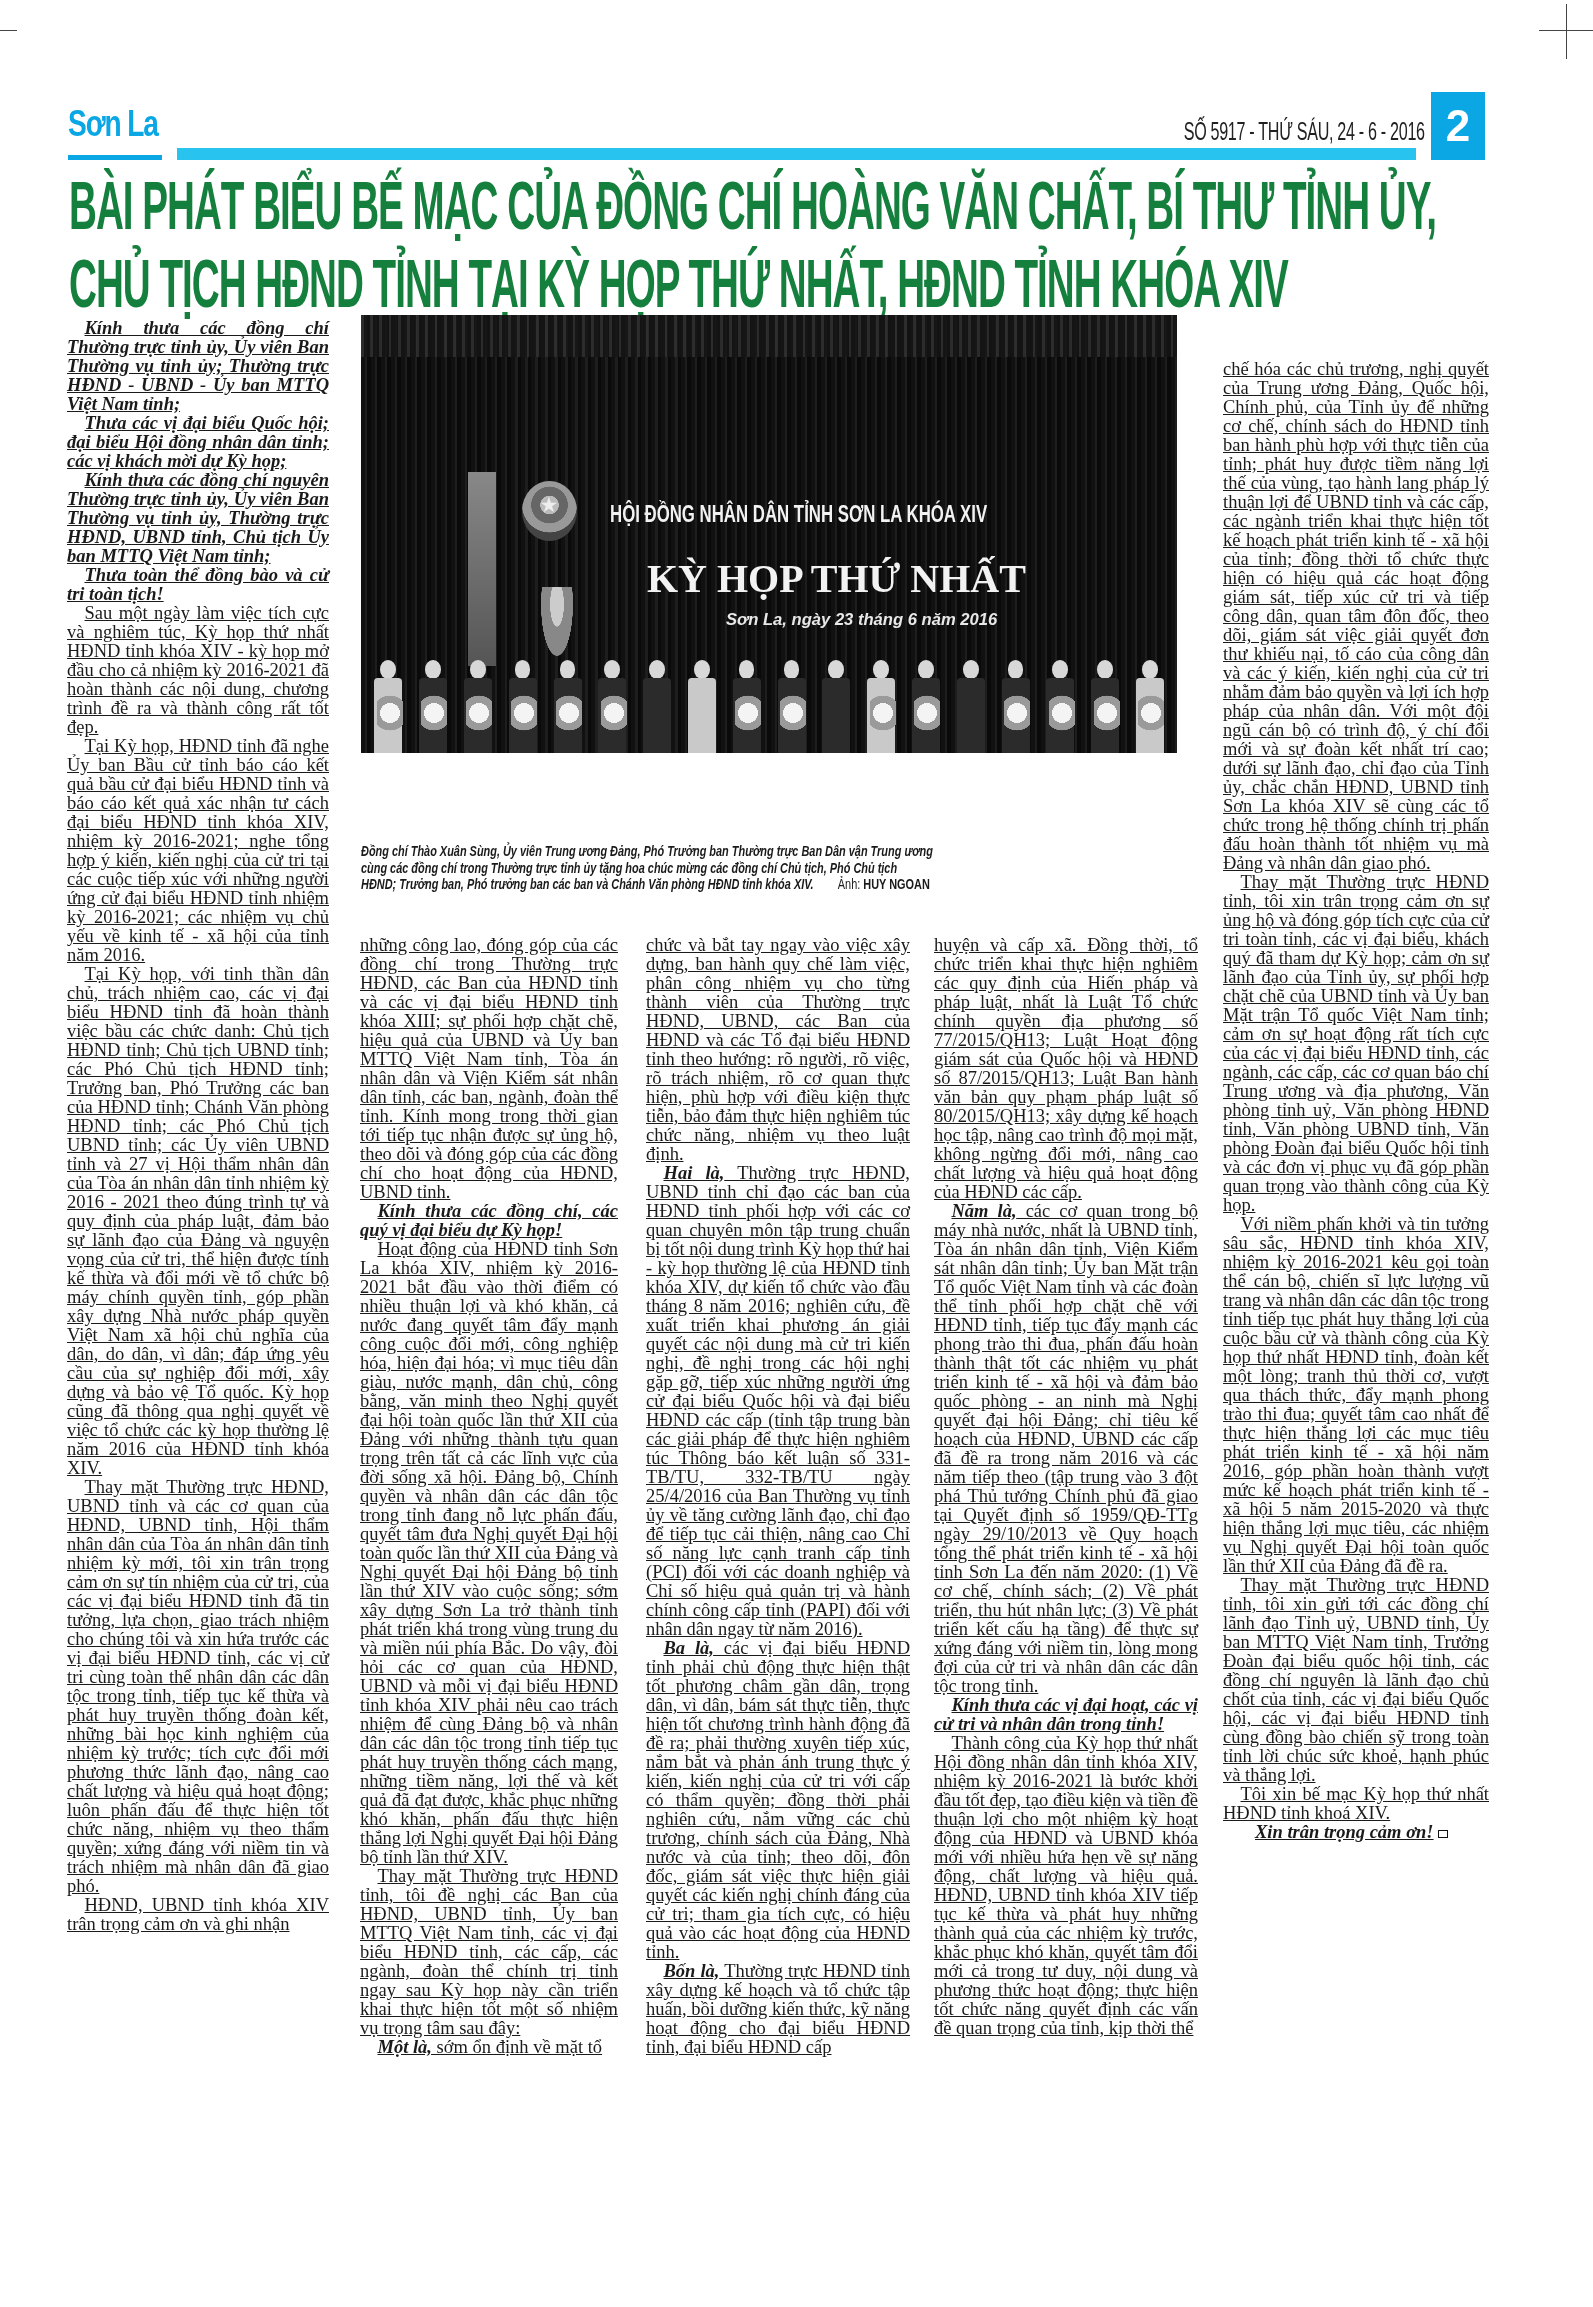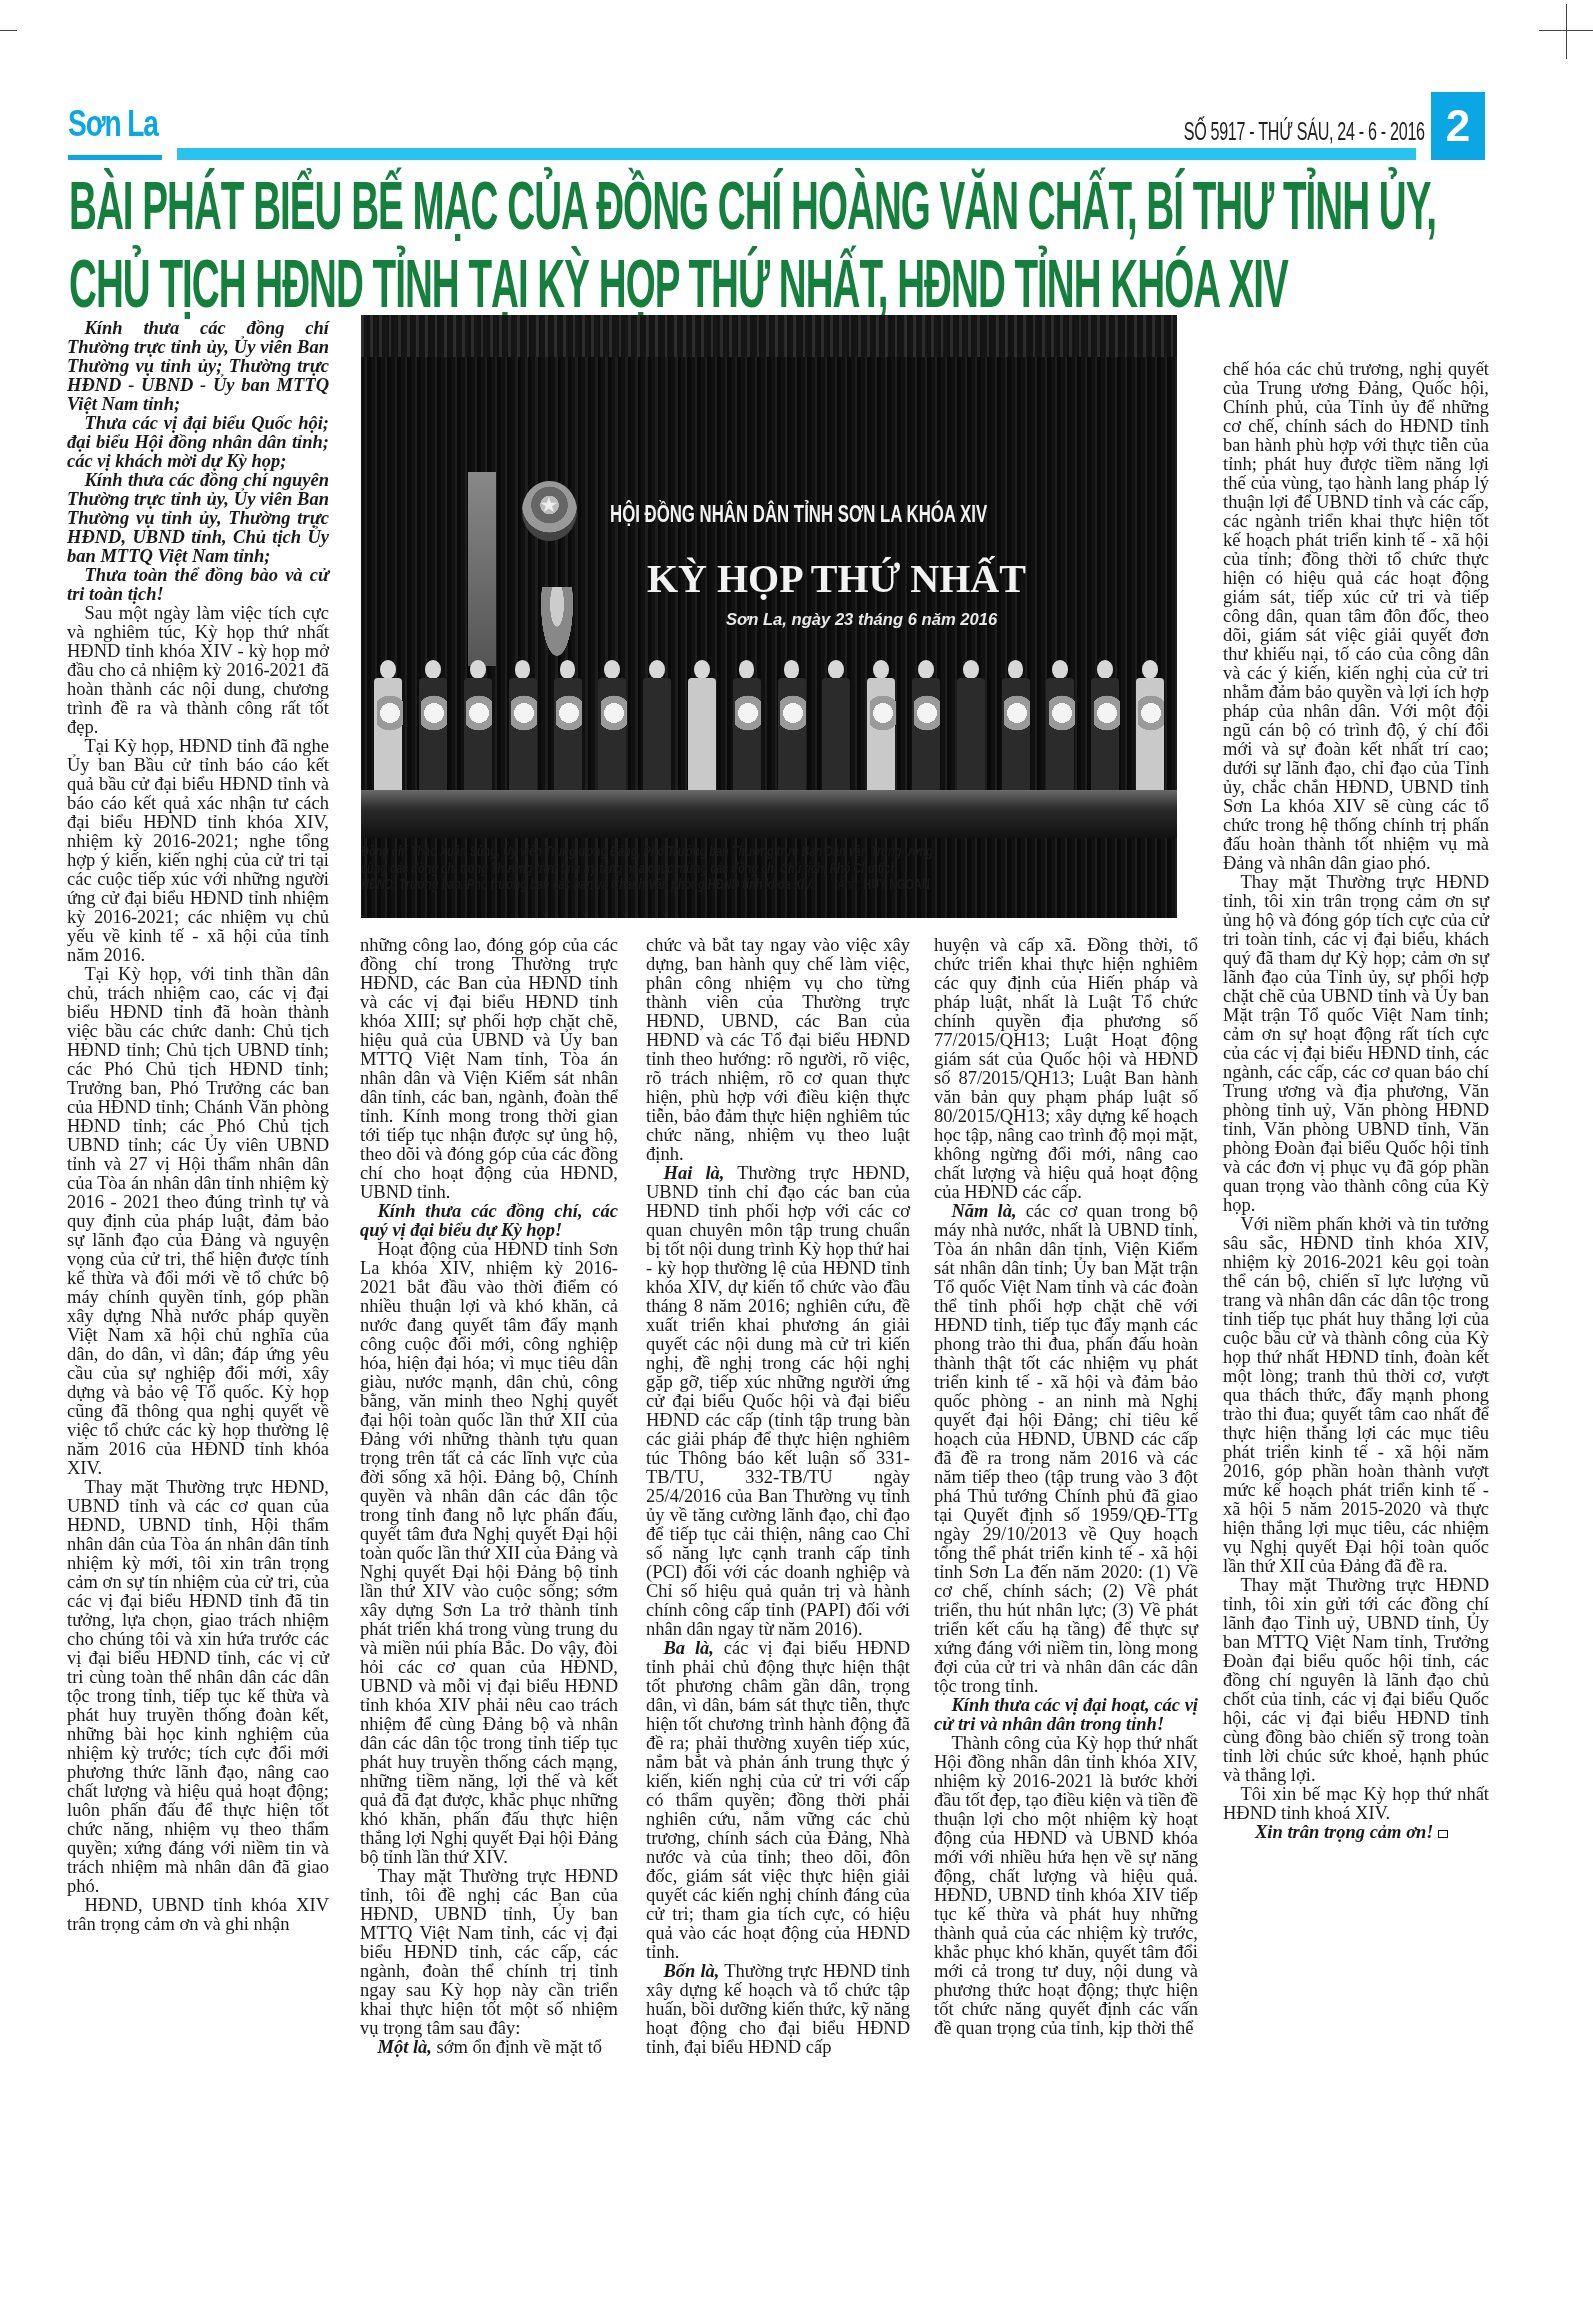--- a/index.html
+++ b/index.html
@@ -10,33 +10,33 @@
   .header { position: absolute; left: 68px; top: 92px; width: 1440px; height: 74px; }
   .brand { position: absolute; left: 0; top: 14px; font-family: "Liberation Sans", sans-serif; font-weight: bold; font-size: 36px; color: #0aa7e4; letter-spacing: -1.4px; transform: scaleX(0.78); transform-origin: left top; line-height: 1; }
   .brand-underline { position: absolute; left: 0; top: 63px; width: 94px; height: 4.6px; background: #0aa7e4; }
   .rule-bar { position: absolute; left: 109px; top: 56px; width: 1239px; height: 12px; background: #29c3f0; }
   .issue { position: absolute; right: 83px; top: 24px; font-family: "Liberation Sans", sans-serif; font-size: 26px; color: #222; white-space: nowrap; transform: scaleX(0.62); transform-origin: right top; letter-spacing: -0.5px; }
   .page-num { position: absolute; left: 1363px; top: 0; width: 54px; height: 68px; background: #0aa7e4; color: #fff; font-family: "Liberation Sans", sans-serif; font-weight: bold; font-size: 44px; text-align: center; line-height: 68px; }
 
   .headline { position: absolute; left: 69px; top: 167px; width: 1430px; font-family: "Liberation Sans", sans-serif; font-weight: bold; color: #15803d; }
   .headline .line { display: block; font-size: 69px; line-height: 78px; letter-spacing: -1.8px; white-space: nowrap; transform: scaleX(0.56); transform-origin: left top; }
 
-  .col { position: absolute; font-size: 18.5px; line-height: 19px; text-align: justify; }
+  .col { position: absolute; font-size: 18.5px; line-height: 19px; text-align: justify; text-decoration: underline; }
   .col p { margin: 0; text-indent: 17.5px; }
   .col p.noindent { text-indent: 0; margin-top: 41px; }
   .col .lead { font-weight: bold; font-style: italic; }
   .salutation { font-style: italic; font-weight: bold; font-size: 18.5px; line-height: 19px; }
 
   #col1 { left: 67px; top: 319px; width: 262px; }
   #col2 { left: 360px; top: 895px; width: 258px; }
   #col3 { left: 646px; top: 895px; width: 264px; }
   #col4 { left: 934px; top: 895px; width: 264px; }
   #col5 { left: 1223px; top: 319px; width: 266px; }
 
-  .photo { position: absolute; left: 361px; top: 315px; width: 816px; height: 603px; background: #c2410c; overflow: hidden; }
+  .photo { position: absolute; left: 361px; top: 315px; width: 816px; height: 438px; background: #c2410c; overflow: hidden; }
   .curtain { position: absolute; inset: 0; background: repeating-linear-gradient(90deg, #111 0 4.2px, #1e1e1e 4.2px 6.5px, #0a0a0a 6.5px 10px); }
   .photo .pennant-top { position: absolute; left: 0; top: 0; width: 100%; height: 42px; background: repeating-linear-gradient(90deg, #333 0 2.8px, #151515 2.8px 9.2px); opacity: 0.8; }
   .banner1 { position: absolute; left: 249px; top: 185px; font-family: "Liberation Sans", sans-serif; font-weight: bold; color: #f2f2f2; font-size: 24px; white-space: nowrap; transform: scaleX(0.7); transform-origin: left top; }
   .banner2 { position: absolute; left: 286px; top: 240px; font-family: "Liberation Serif", serif; font-weight: bold; color: #f2f2f2; font-size: 40px; white-space: nowrap; }
   .banner3 { position: absolute; left: 365px; top: 295px; font-family: "Liberation Sans", sans-serif; font-style: italic; font-weight: bold; color: #e8e8e8; font-size: 16.6px; white-space: nowrap; }
   .emblem { position: absolute; left: 161px; top: 166px; width: 55px; height: 60px; border-radius: 50%; background: radial-gradient(circle at 50% 40%, #bbb 0 20%, #666 21% 40%, #999 41% 60%, #444 61%); }
   .emblem::after { content: "★"; position: absolute; left: 17.5px; top: 12px; color: #eee; font-size: 21px; }
   .flag { position: absolute; left: 107px; top: 157px; width: 28px; height: 194px; background: linear-gradient(180deg, #888, #555); }
   .bust { position: absolute; left: 180px; top: 272px; width: 32px; height: 69px; background: radial-gradient(ellipse at 50% 25%, #ccc 0 30%, #888 31% 70%, transparent 71%); }
   .stage { position: absolute; left: 0; top: 475px; width: 100%; height: 48px; background: linear-gradient(180deg, #6a6a6a, #2a2a2a 40%, #111); }

